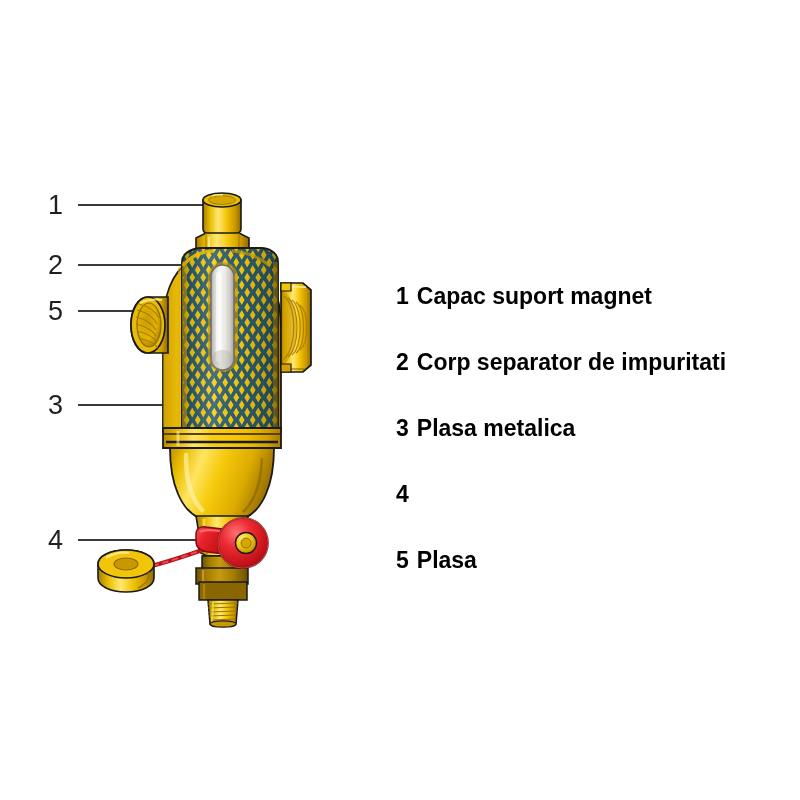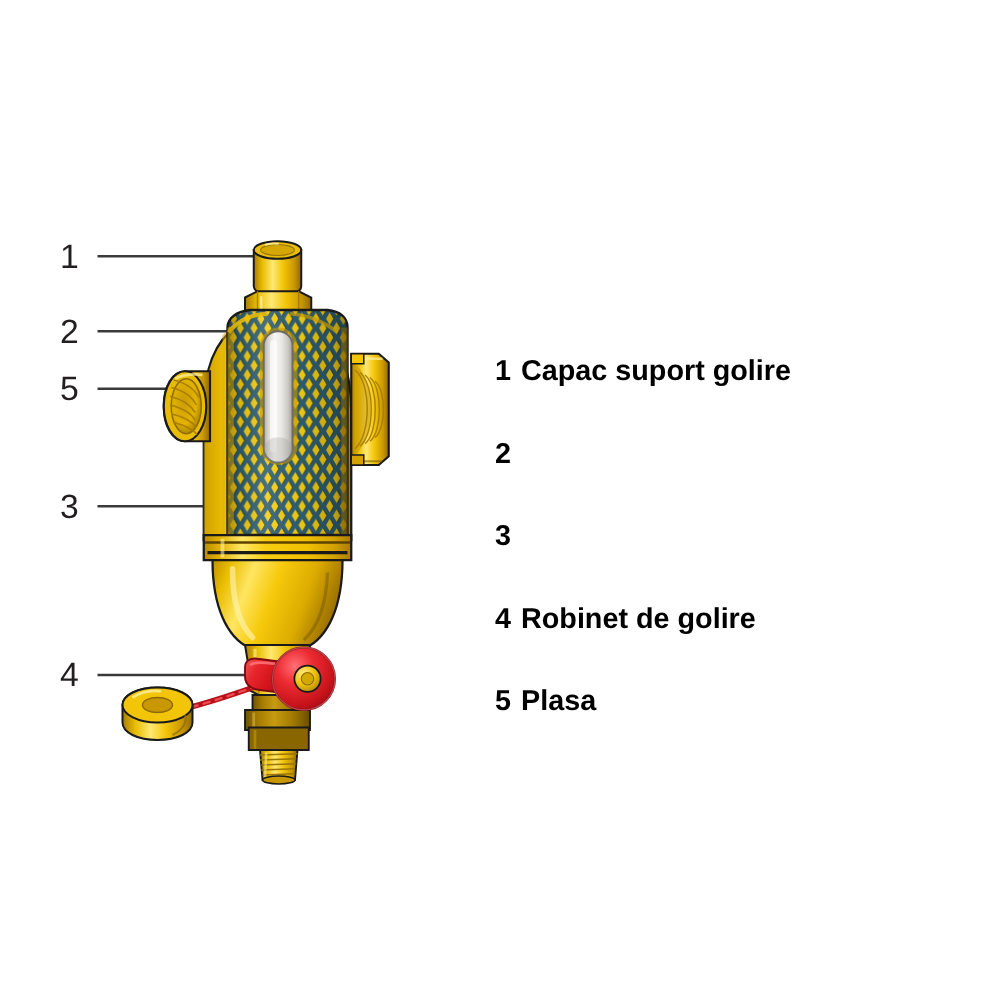--- a/index.html
+++ b/index.html
@@ -389,31 +389,32 @@
 
   <div class="callout-num" style="left:48px; top:192px;">1</div>
   <div class="callout-num" style="left:48px; top:252px;">2</div>
   <div class="callout-num" style="left:48px; top:298px;">5</div>
   <div class="callout-num" style="left:48px; top:392px;">3</div>
   <div class="callout-num" style="left:48px; top:527px;">4</div>
 
   <div id="legend">
     <div class="legend-row">
       <span class="legend-num">1</span>
-      <span class="legend-label">Capac suport golire</span>
+      <span class="legend-label">Capac suport magnet</span>
     </div>
     <div class="legend-row">
       <span class="legend-num">2</span>
+      <span class="legend-label">Corp separator de impuritati</span>
     </div>
     <div class="legend-row">
       <span class="legend-num">3</span>
+      <span class="legend-label">Plasa metalica</span>
     </div>
     <div class="legend-row">
       <span class="legend-num">4</span>
-      <span class="legend-label">Robinet de golire</span>
     </div>
     <div class="legend-row">
       <span class="legend-num">5</span>
       <span class="legend-label">Plasa</span>
     </div>
   </div>
 
 </div>
 
 </body></html>

